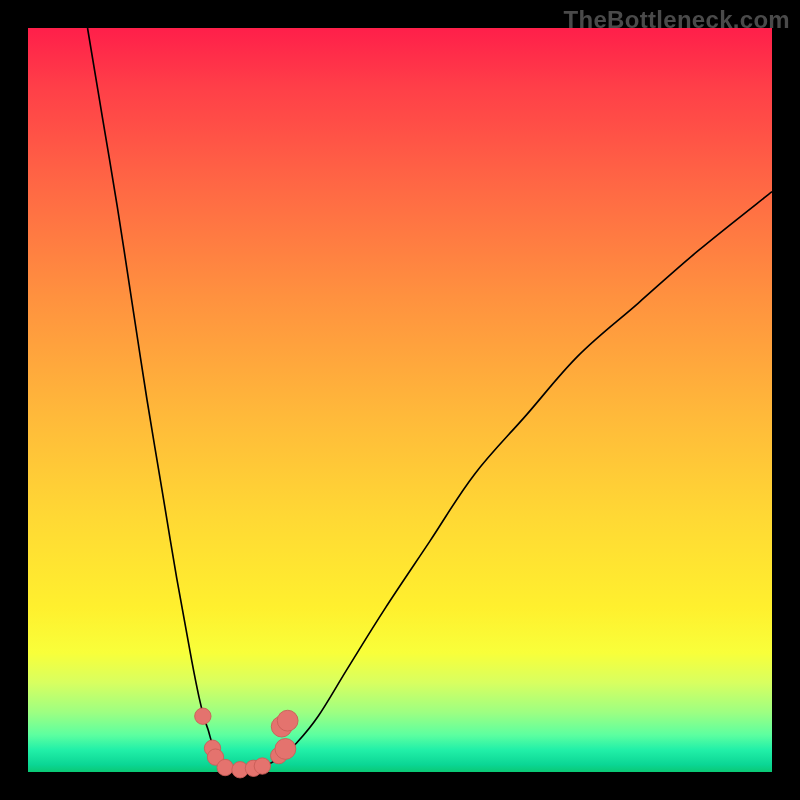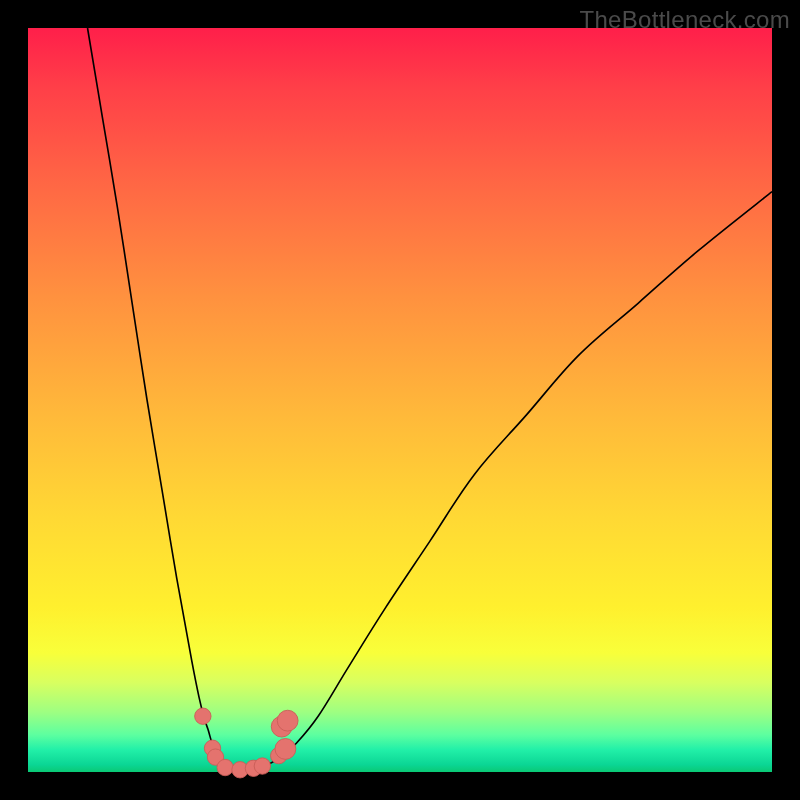--- a/index.html
+++ b/index.html
@@ -40,21 +40,21 @@
       #0bd695 99%,
       #0ac975 100%
     );
   }
   .watermark {
     position: absolute;
     top: 6px;
     right: 10px;
     color: #4a4a4a;
     font-size: 24px;
-    font-weight: 400;
+    font-weight: 700;
     letter-spacing: 0.3px;
     user-select: none;
   }
   svg.curve-layer {
     position: absolute;
     left: 0;
     top: 0;
     width: 744px;
     height: 744px;
     overflow: visible;

